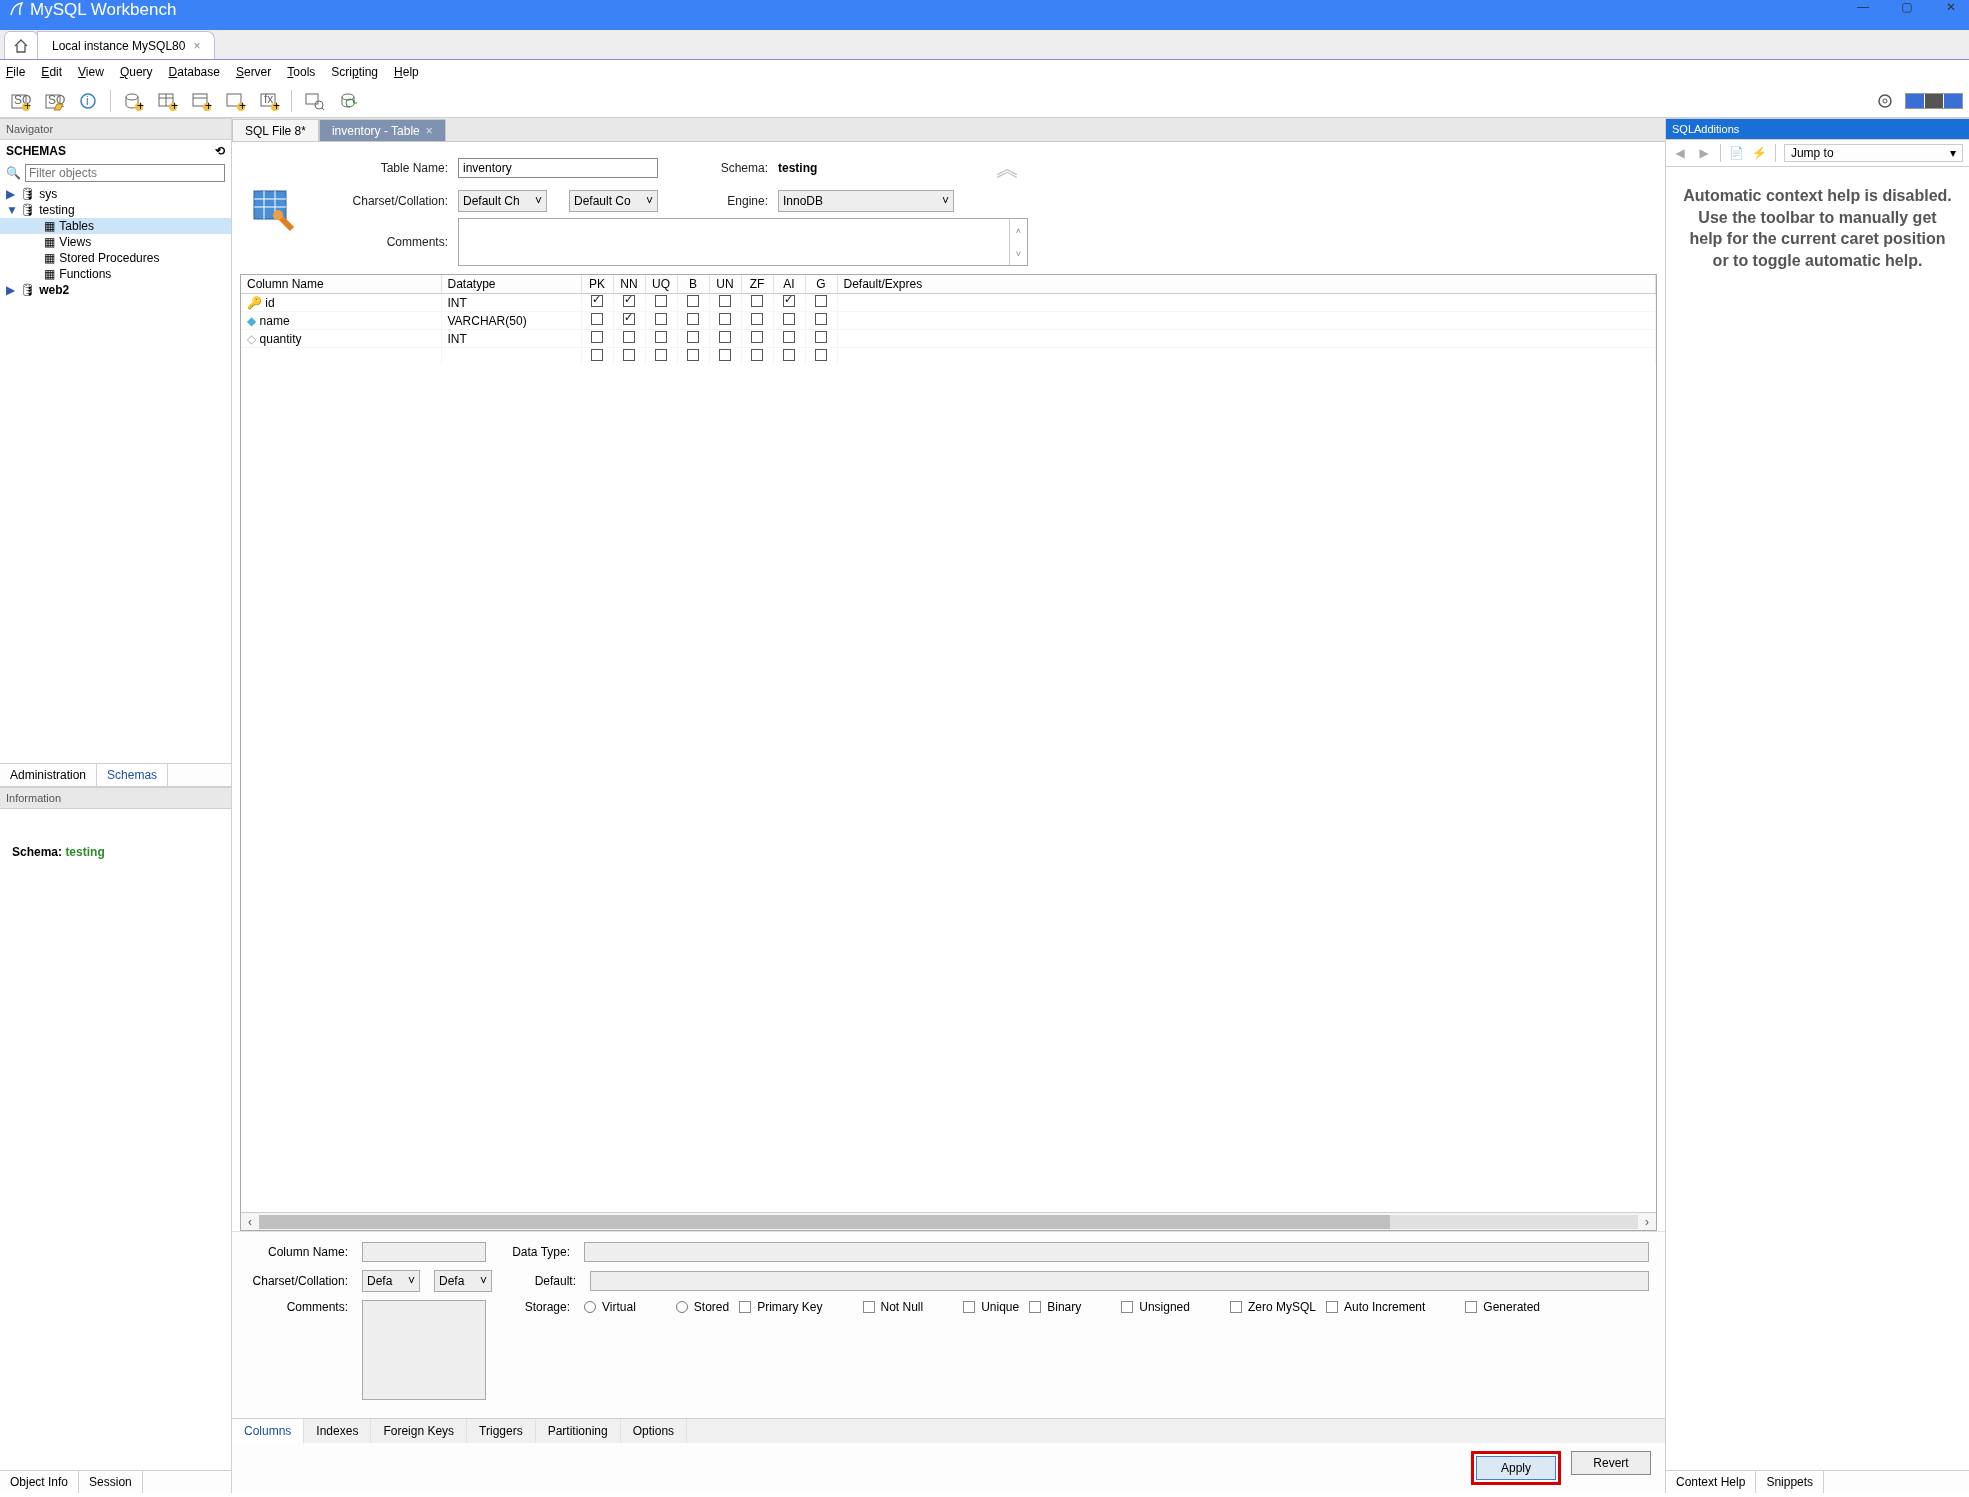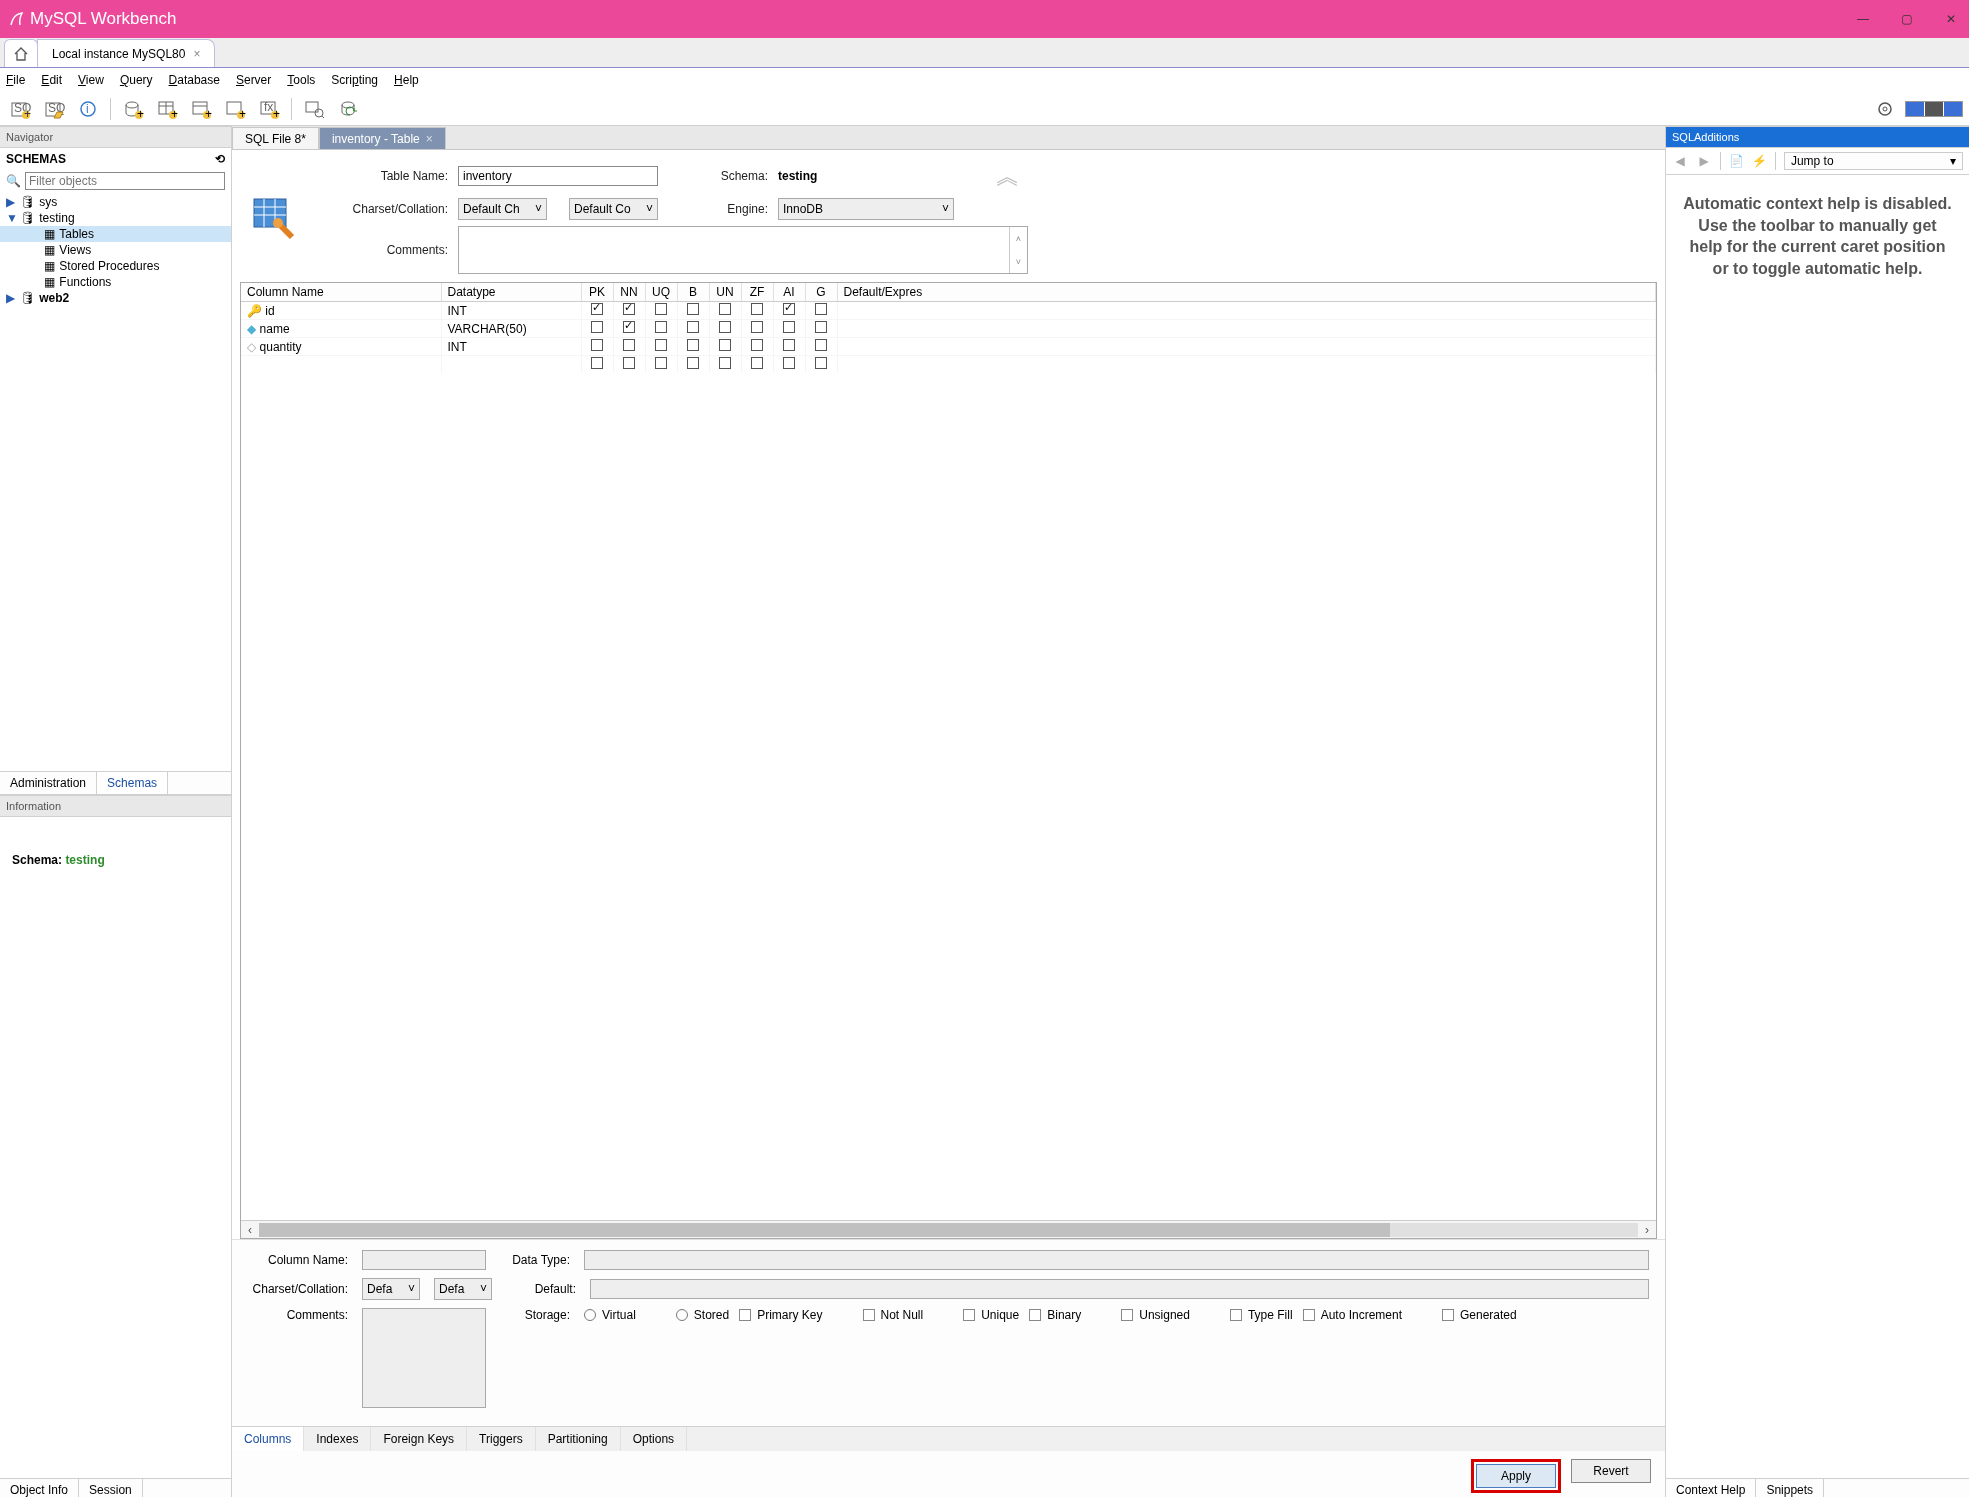--- a/index.html
+++ b/index.html
@@ -1,19 +1,19 @@
 <!DOCTYPE html>
 <html><head>
 <meta charset="utf-8">
 <style>
 * { box-sizing: border-box; margin: 0; padding: 0; font-family: "Segoe UI", Tahoma, sans-serif; font-size: 12px; }
 body { background: #fff; overflow: hidden; }
 
 
-.titlebar { height: 38px; background: #ec4899; display: flex; align-items: center; padding: 0 8px; color: #fff; }
+.titlebar { height: 30px; background: #3b82f6; display: flex; padding: 0 8px; color: #fff; }
 .titlebar .title { font-size: 17px; font-weight: 400; margin-left: 4px; }
 .titlebar .win-controls { margin-left: auto; display: flex; gap: 24px; }
 .titlebar .win-controls span { width: 20px; text-align: center; cursor: default; color: #333; }
 
 
 .tabstrip { height: 30px; background: #eeeeef; border-bottom: 1px solid #8a8bd0; display: flex; align-items: flex-end; }
 .home-tab { width: 34px; height: 28px; border: 1px solid #bfbfe0; border-bottom: none; border-radius: 6px 6px 0 0; background: #fff; margin-left: 4px; display:flex; align-items:center; justify-content:center;}
 .conn-tab { height: 28px; border: 1px solid #bfbfe0; border-bottom: none; border-radius: 0 8px 0 0; background: #fff; margin-left: -1px; padding: 0 14px; display: flex; align-items: center; gap: 8px; }
 .conn-tab .close { color: #888; }
 
@@ -517,21 +517,21 @@
             <span class="chk">
                 <span class="cbx"></span>
                 <span>Binary</span>
               </span>
             <span class="chk">
                 <span class="cbx"></span>
                 <span>Unsigned</span>
               </span>
             <span class="chk">
                 <span class="cbx"></span>
-                <span>Type Fill</span>
+                <span>Zero MySQL</span>
               </span>
           </div>
           <div class="storage-row">
             <span class="chk">
                 <span class="cbx"></span>
                 <span>Auto Increment</span>
               </span>
             <span class="chk">
                 <span class="cbx"></span>
                 <span>Generated</span>

